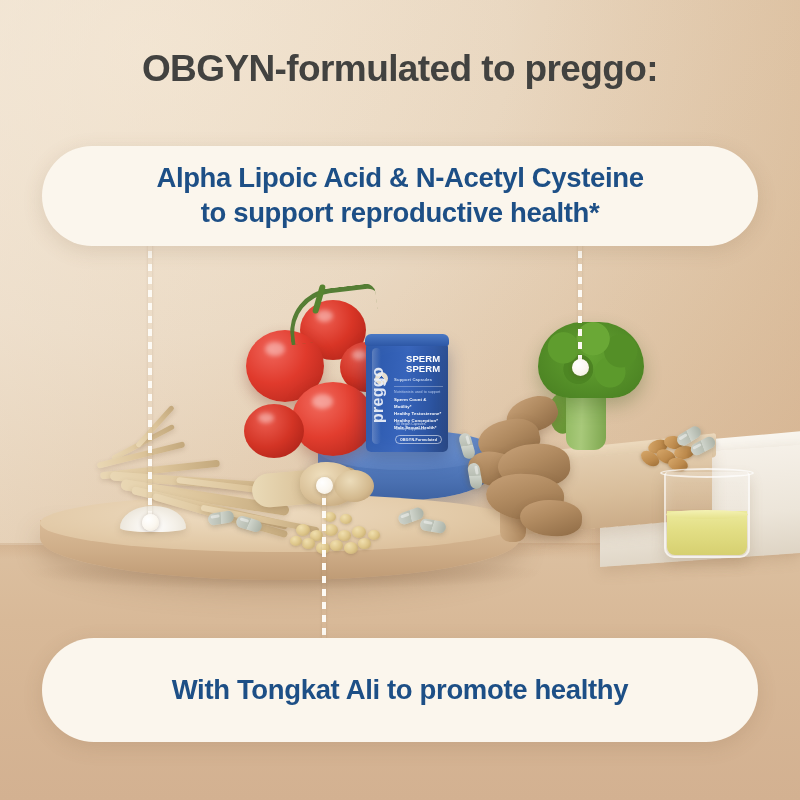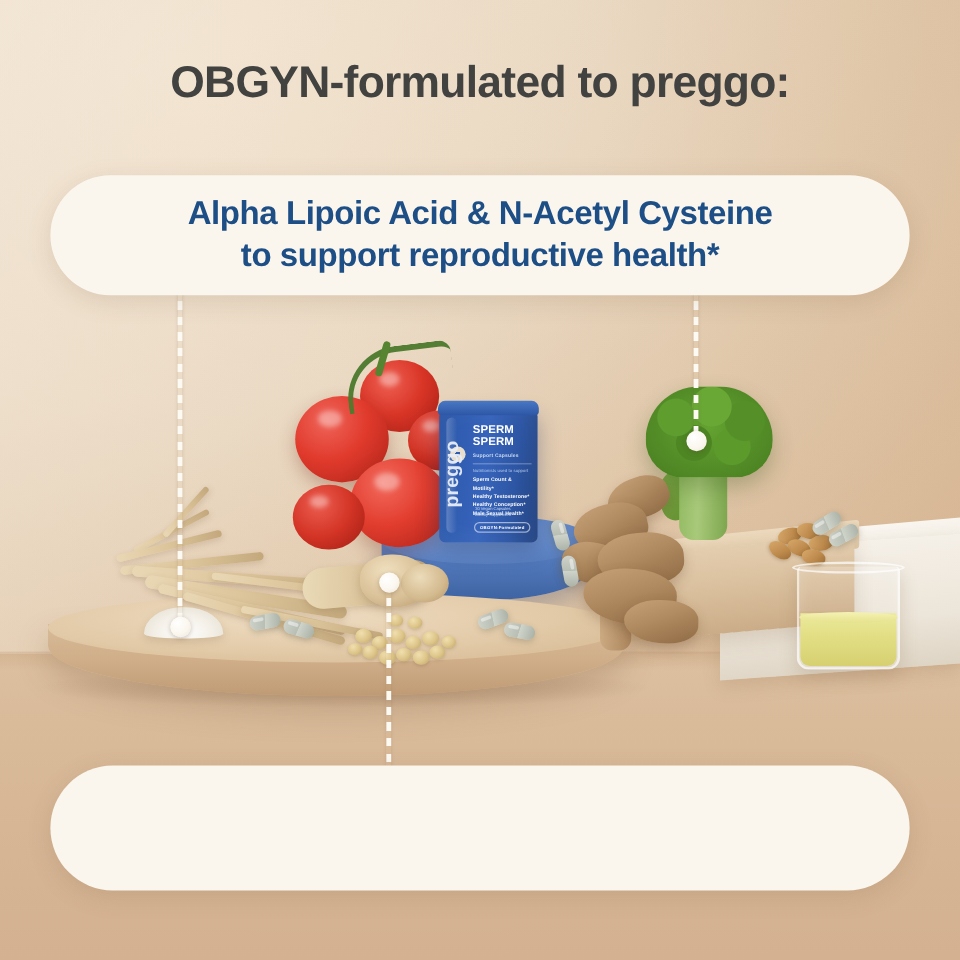--- a/index.html
+++ b/index.html
@@ -168,20 +168,21 @@
     position:absolute; left:9px; top:32px; width:13px; height:13px;
     border-radius:50%;
     background:radial-gradient(circle at 50% 50%, #2f5cb0 0 22%, #e7decd 24% 100%);
   }
   .jar-body{
     position:absolute; left:28px; top:14px; right:5px;
   }
   .jar-title{
     color:#ffffff; font-size:9.5px; font-weight:700; line-height:1.08;
     letter-spacing:.1px;
+    margin-left:12px;
   }
   .jar-sub{
     color:#c9d8f0; font-size:4.2px; font-weight:700; margin-top:2px; letter-spacing:.15px;
   }
   .jar-rule{ height:1px; background:rgba(255,255,255,.30); margin:4px 0 3px; }
   .jar-lead{ color:#bacef0; font-size:3.5px; line-height:1.5; letter-spacing:.1px; }
   .jar-list{ list-style:none; margin-top:2px; }
   .jar-list li{
     color:#ffffff; font-size:4.3px; font-weight:700; line-height:1.62; letter-spacing:.1px;
   }
@@ -502,14 +503,15 @@
 
 <div class="card" id="card-top">
   <div class="card-text">
     <div>Alpha Lipoic Acid &amp; N-Acetyl Cysteine</div>
     <div>to support reproductive health*</div>
   </div>
 </div>
 
 <div class="card" id="card-bottom">
   <div class="card-text">
+    <div>With Tongkat Ali to promote healthy</div>
   </div>
 </div>
 
 </body></html>

